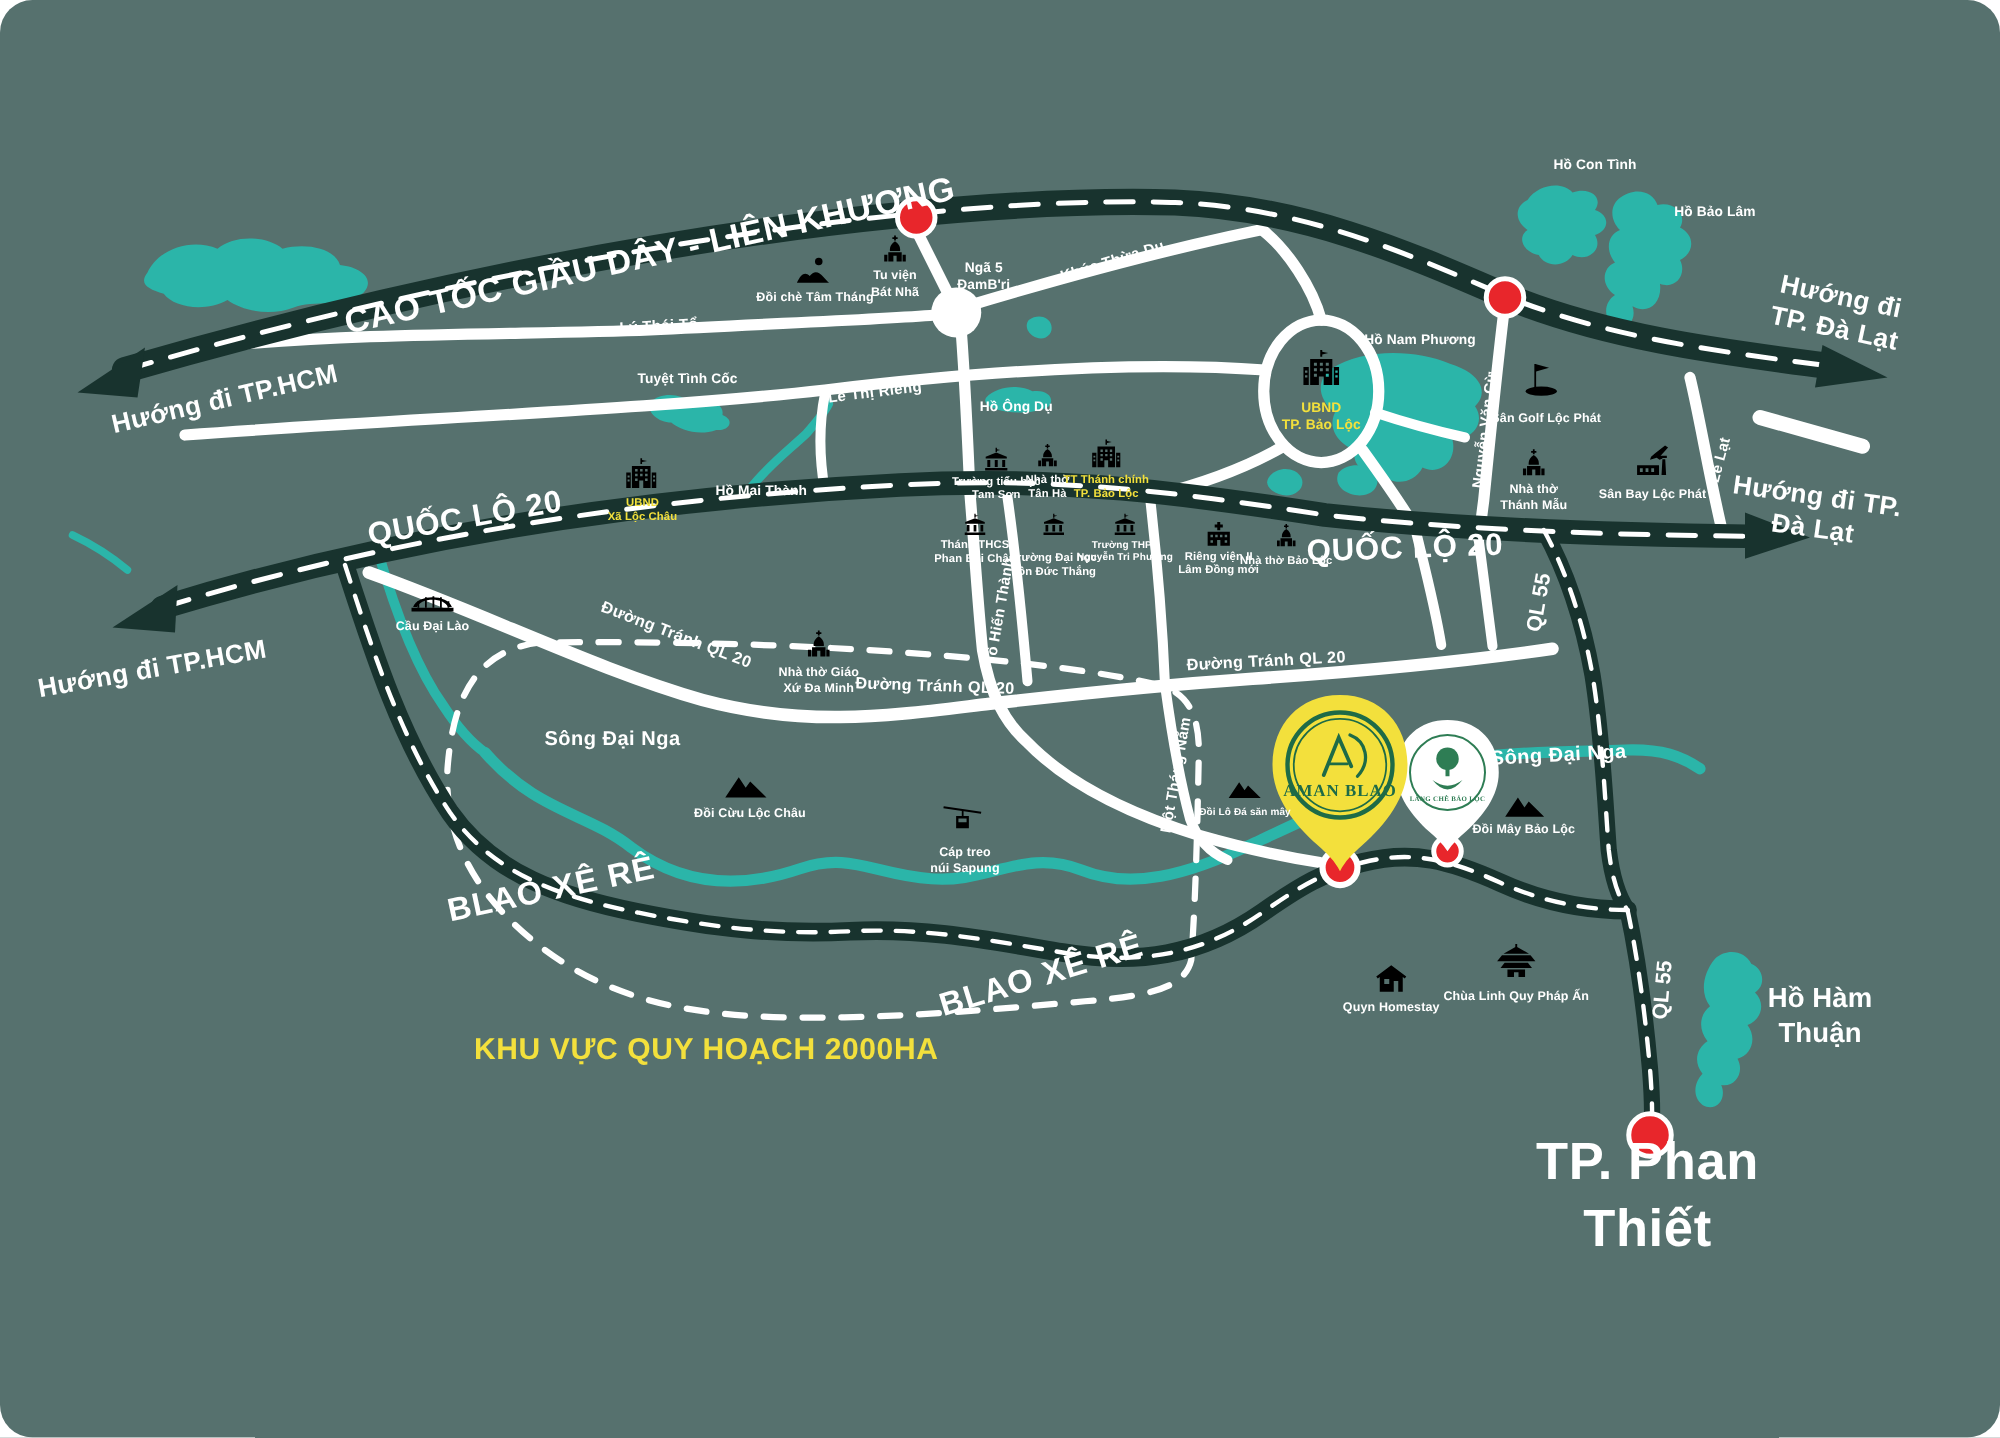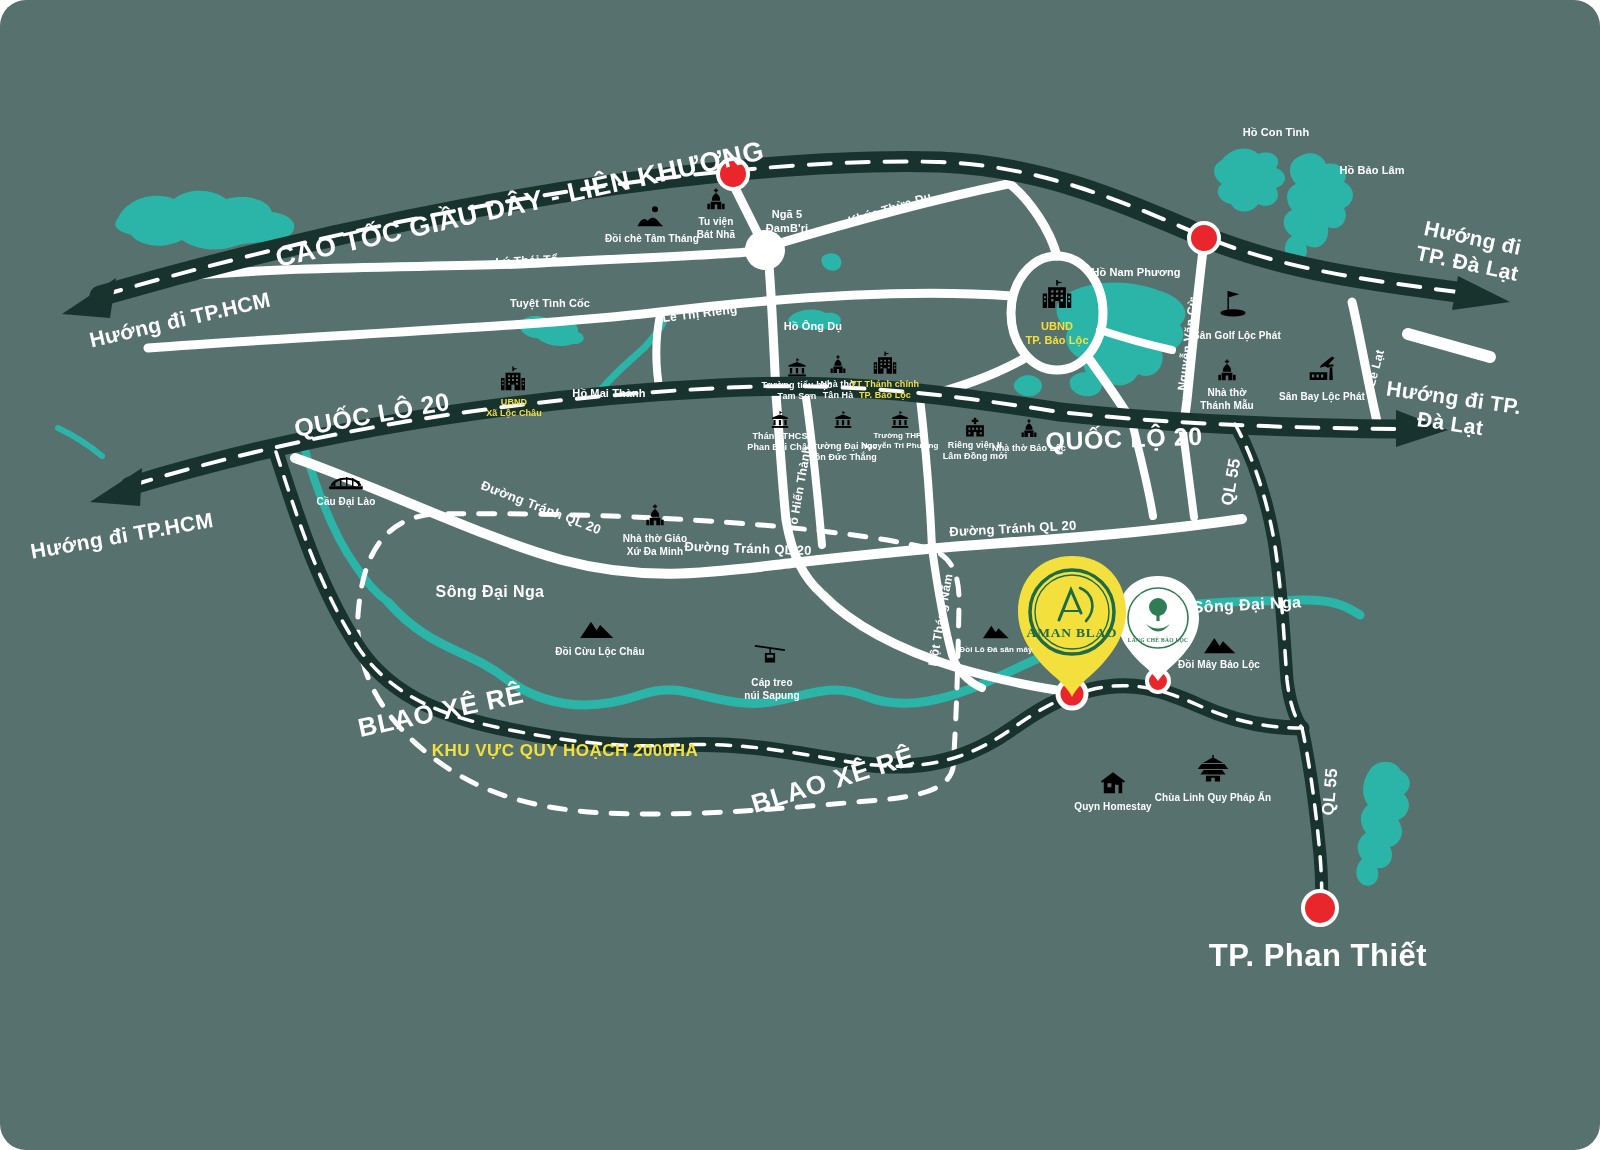--- a/index.html
+++ b/index.html
@@ -11,21 +11,21 @@
   .s8{font-size:8px;font-weight:700}
   .s9{font-size:9px;font-weight:700}
   .s11{font-size:11px}
   .st{font-size:12px;font-weight:600;letter-spacing:.3px}
   .dt{font-size:13px;font-weight:700;letter-spacing:.3px}
   .riv{font-size:16px;font-weight:700;letter-spacing:.4px}
   .lake-big{font-size:22px;font-weight:700}
   .road-lbl{font-size:25px;font-weight:700;letter-spacing:.6px}
   .blao{font-size:26px;font-weight:700;letter-spacing:1px}
   .dir-lbl{font-size:21px;font-weight:700;letter-spacing:.4px}
-  .city{font-size:31px;font-weight:700;letter-spacing:.5px}
+  .city{font-size:42px;font-weight:700;letter-spacing:.5px}
   .yellow{color:#f3e03c}
   .poi-icon{position:absolute;transform:translate(-50%,-50%);color:#ffffff;}
   .poi-icon.yellow{color:#f3e03c}
   .pin-title{position:absolute;transform:translate(-50%,-50%);color:#1e6b47;
              font-family:"Liberation Serif",serif;font-size:13.5px;font-weight:700;letter-spacing:.8px;white-space:nowrap}
   .pin-title-sm{position:absolute;transform:translate(-50%,-50%);color:#2e7d54;
              font-family:"Liberation Serif",serif;font-size:5.5px;font-weight:700;letter-spacing:.3px;white-space:nowrap}
 </style>
 </head>
 <body>
@@ -203,21 +203,21 @@
   <div class="lbl dir-lbl" style="left:180px;top:320px;transform:translate(-50%,-50%) rotate(-13deg)">Hướng đi TP.HCM</div>
   <div class="lbl dir-lbl" style="left:122px;top:536px;transform:translate(-50%,-50%) rotate(-10deg)">Hướng đi TP.HCM</div>
   <div class="lbl dir-lbl" style="left:1470px;top:251px;transform:translate(-50%,-50%) rotate(12deg)">Hướng đi TP. Đà Lạt</div>
   <div class="lbl dir-lbl" style="left:1452px;top:411px;transform:translate(-50%,-50%) rotate(8deg)">Hướng đi TP. Đà Lạt</div>
   <div class="lbl road-lbl" style="left:372px;top:415px;transform:translate(-50%,-50%) rotate(-10deg)">QUỐC LỘ 20</div>
   <div class="lbl road-lbl" style="left:1124px;top:439px;transform:translate(-50%,-50%) rotate(-2deg)">QUỐC LỘ 20</div>
   <div class="lbl" style="left:1231px;top:482px;transform:translate(-50%,-50%) rotate(-80deg);font-size:17px">QL 55</div>
   <div class="lbl" style="left:1330px;top:792px;transform:translate(-50%,-50%) rotate(-85deg);font-size:17px">QL 55</div>
   <div class="lbl blao" style="left:441px;top:711px;transform:translate(-50%,-50%) rotate(-12deg)">BLAO XÊ RÊ</div>
   <div class="lbl blao" style="left:833px;top:780px;transform:translate(-50%,-50%) rotate(-17deg)">BLAO XÊ RÊ</div>
-  <div class="lbl yellow" style="left:565px;top:751px;font-size:17px;letter-spacing:.5px">KHU VỰC QUY HOẠCH 2000HA</div>
+  <div class="lbl yellow" style="left:565px;top:840px;font-size:24px;letter-spacing:.5px">KHU VỰC QUY HOẠCH 2000HA</div>
   <div class="lbl city" style="left:1318px;top:956px">TP. Phan Thiết</div>
 
   <div class="lbl st" style="left:527px;top:261px;transform:translate(-50%,-50%) rotate(-3deg)">Lý Thái Tổ</div>
   <div class="lbl st" style="left:890px;top:209px;transform:translate(-50%,-50%) rotate(-17deg)">Khúc Thừa Dụ</div>
   <div class="lbl st" style="left:700px;top:314px;transform:translate(-50%,-50%) rotate(-7deg)">Lê Thị Riêng</div>
   <div class="lbl s11" style="left:787px;top:222px">Ngã 5
 ĐamB'ri</div>
   <div class="lbl st" style="left:1188px;top:344px;transform:translate(-50%,-50%) rotate(-83deg)">Nguyễn Văn Cừ</div>
   <div class="lbl st" style="left:1376px;top:368px;transform:translate(-50%,-50%) rotate(-75deg)">Lê Lạt</div>
   <div class="lbl st" style="left:800px;top:489px;transform:translate(-50%,-50%) rotate(-80deg)">Tô Hiến Thành</div>
@@ -227,20 +227,21 @@
   <div class="lbl dt" style="left:1013px;top:529px;transform:translate(-50%,-50%) rotate(-3deg)">Đường Tránh QL 20</div>
 
   <div class="lbl s11" style="left:1276px;top:133px">Hồ Con Tình</div>
   <div class="lbl s11" style="left:1372px;top:171px">Hồ Bảo Lâm</div>
   <div class="lbl s11" style="left:1136px;top:273px">Hồ Nam Phương</div>
   <div class="lbl s11" style="left:550px;top:304px">Tuyệt Tình Cốc</div>
   <div class="lbl s11" style="left:813px;top:327px">Hồ Ông Dụ</div>
   <div class="lbl s11" style="left:609px;top:394px">Hồ Mai Thành</div>
   <div class="lbl riv" style="left:490px;top:592px">Sông Đại Nga</div>
   <div class="lbl riv" style="left:1247px;top:605px;transform:translate(-50%,-50%) rotate(-3deg)">Sông Đại Nga</div>
+  <div class="lbl lake-big" style="left:1456px;top:812px">Hồ Hàm Thuận</div>
 
   <svg class="poi-icon" style="left:651px;top:218px" width="34" height="30">
       <use href="#i-teahill"></use>
     </svg>
   <div class="lbl" style="left:652px;top:239px">Đồi chè Tâm Tháng</div>
 
   <svg class="poi-icon" style="left:716px;top:201px" width="28" height="28">
       <use href="#i-church"></use>
     </svg>
   <div class="lbl" style="left:716px;top:228px">Tu viện

